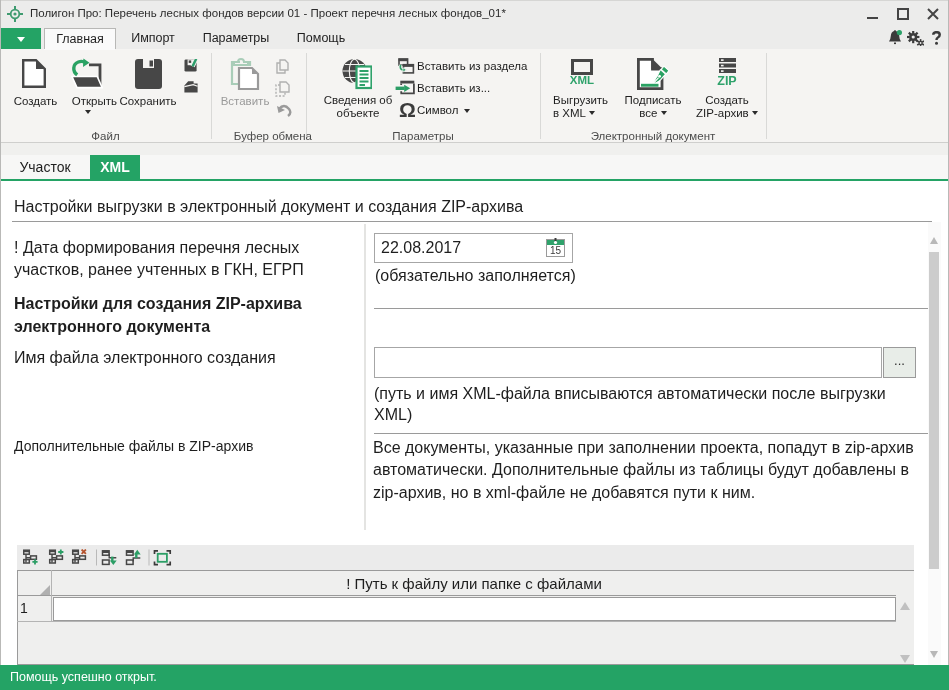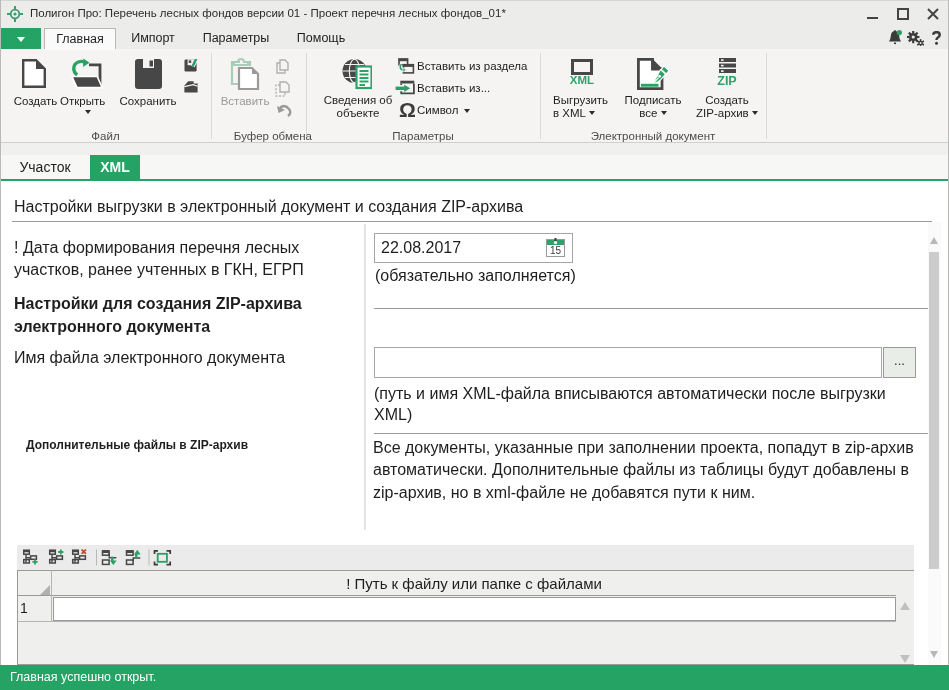--- a/index.html
+++ b/index.html
@@ -131,21 +131,21 @@
 <div class="abs" style="left:7px;top:95px;width:57px;text-align:center;font-size:11.5px">Создать</div>
 
 <div class="abs" style="left:70px;top:58px">
 <svg width="33" height="31" viewBox="0 0 33 31">
 <path d="M19,6.8 H30 V29" fill="none" stroke="#474747" stroke-width="2.8"></path>
 <path d="M2,18.5 H27.2 L32.2,29.6 H7 Z" fill="#474747" stroke="#fff" stroke-width="1.6"></path>
 <path d="M7.2,16.8 C2.2,13.2 2.8,6 8.3,4 C11,3 13.4,3.3 15.2,4.6" fill="none" stroke="#2aa263" stroke-width="3.4"></path>
 <path d="M13.4,0.6 L19.5,4.7 L13,8.9 Z" fill="#2aa263"></path>
 </svg>
   </div>
-<div class="abs" style="left:60px;top:95px;width:57px;text-align:left;font-size:11.5px">Открыть</div>
+<div class="abs" style="left:60px;top:95px;width:57px;text-align:right;font-size:11.5px">Открыть</div>
 <div class="abs" style="left:85px;top:110px">
     <div class="tri-down tdk" style="border-left-width:3.5px;border-right-width:3.5px;border-top-width:4.5px"></div>
   </div>
 
 <div class="abs" style="left:135px;top:59px">
 <svg width="27" height="30" viewBox="0 0 27 30">
 <path d="M0,3 Q0,0 3,0 H24 Q27,0 27,3 V27 Q27,30 24,30 H3 Q0,30 0,27 Z" fill="#474747"></path>
 <rect x="8" y="0" width="11" height="9" fill="#f5f4f2"></rect>
 <rect x="14.5" y="1.5" width="3.5" height="6" fill="#474747"></rect>
 </svg>
@@ -299,27 +299,27 @@
 <circle cx="9.5" cy="4.5" r="1.6" fill="#fff"></circle>
 <rect x="8.5" y="0" width="2" height="3" fill="#3b3b3b"></rect>
 <text x="9.5" y="16" font-size="10" text-anchor="middle" fill="#3b3b3b" font-family="Liberation Sans">15</text>
 </svg>
   </div>
 <div class="abs" style="left:375px;top:267px;font-size:16px">(обязательно заполняется)</div>
 
 <div class="abs" style="left:374px;top:308px;width:558px;height:1px;background:#9a9a9a"></div>
 <div class="abs" style="left:14px;top:293px;width:356px;font-size:16px;font-weight:bold;line-height:22.5px;white-space:nowrap">Настройки для создания ZIP-архива<br>электронного документа</div>
 
-<div class="abs" style="left:14px;top:349px;width:356px;font-size:16px">Имя файла электронного документа</div>
+<div class="abs" style="left:14px;top:349px;width:356px;font-size:16px">Имя файла электронного создания</div>
 <div class="abs" style="left:374px;top:347px;width:508px;height:31px;background:#fff;border:1px solid #a6a6a6"></div>
 <div class="abs" style="left:883px;top:347px;width:33px;height:31px;background:#e8ede8;border:1px solid #9a9a9a;text-align:center;font-size:13px;line-height:26px;color:#2b2b2b">...</div>
 <div class="abs" style="left:374px;top:383px;width:560px;font-size:16px;line-height:21px;white-space:nowrap">(путь и имя XML-файла вписываются автоматически после выгрузки<br>XML)</div>
 
 <div class="abs" style="left:374px;top:433px;width:558px;height:1px;background:#9a9a9a"></div>
-<div class="abs" style="left:26px;top:438px;width:356px;font-size:12px;font-weight:bold">Дополнительные файлы в ZIP-архив</div>
+<div class="abs" style="left:14px;top:438px;width:356px;font-size:14px;font-weight:normal">Дополнительные файлы в ZIP-архив</div>
 <div class="abs" style="left:373px;top:437px;width:560px;font-size:16px;line-height:22.3px;white-space:nowrap">Все документы, указанные при заполнении проекта, попадут в zip-архив<br>автоматически. Дополнительные файлы из таблицы будут добавлены в<br>zip-архив, но в xml-файле не добавятся пути к ним.</div>
 
 <div class="abs" style="left:17px;top:545px;width:897px;height:120px;background:#ebebeb"></div>
 
 <div class="abs" id="tbicons" style="left:23px;top:549px">
 <svg width="150" height="17" viewBox="0 0 150 17">
 <defs>
 <g id="rp">
 <path d="M3,5.2 V13.6 M3,8.8 H7.6" stroke="#474747" stroke-width="1.4" fill="none"></path>
 <rect x="0.7" y="1.2" width="5.6" height="4" fill="none" stroke="#474747" stroke-width="1.5"></rect>
@@ -369,16 +369,16 @@
 <div class="abs" style="left:896px;top:571px;width:18px;height:93px;background:#efefee"></div>
 <div class="abs" style="left:900px;top:602px;width:0;height:0;border-left:5px solid transparent;border-right:5px solid transparent;border-bottom:8px solid #c0c0c0"></div>
 <div class="abs" style="left:900px;top:655px;width:0;height:0;border-left:5px solid transparent;border-right:5px solid transparent;border-top:8px solid #c0c0c0"></div>
 
 <div class="abs" style="left:928px;top:222px;width:13px;height:443px;background:#fafafa"></div>
 <div class="abs" style="left:930px;top:237px;width:0;height:0;border-left:4.5px solid transparent;border-right:4.5px solid transparent;border-bottom:7px solid #b8b8b8"></div>
 <div class="abs" style="left:929px;top:252px;width:10px;height:317px;background:#cccccc"></div>
 <div class="abs" style="left:930px;top:651px;width:0;height:0;border-left:4.5px solid transparent;border-right:4.5px solid transparent;border-top:7px solid #b8b8b8"></div>
 
 <div class="abs" style="left:0;top:665px;width:949px;height:25px;background:#24a365"></div>
-<div class="abs" style="left:10px;top:670px;font-size:12.5px;color:#fff">Главная успешно открыт.</div>
+<div class="abs" style="left:10px;top:670px;font-size:12.5px;color:#fff">Помощь успешно открыт.</div>
 
 <div class="abs" style="left:0;top:0;width:1px;height:665px;background:#b9b9b7"></div>
 <div class="abs" style="left:948px;top:0;width:1px;height:665px;background:#b9b9b7"></div>
 
 </body></html>

